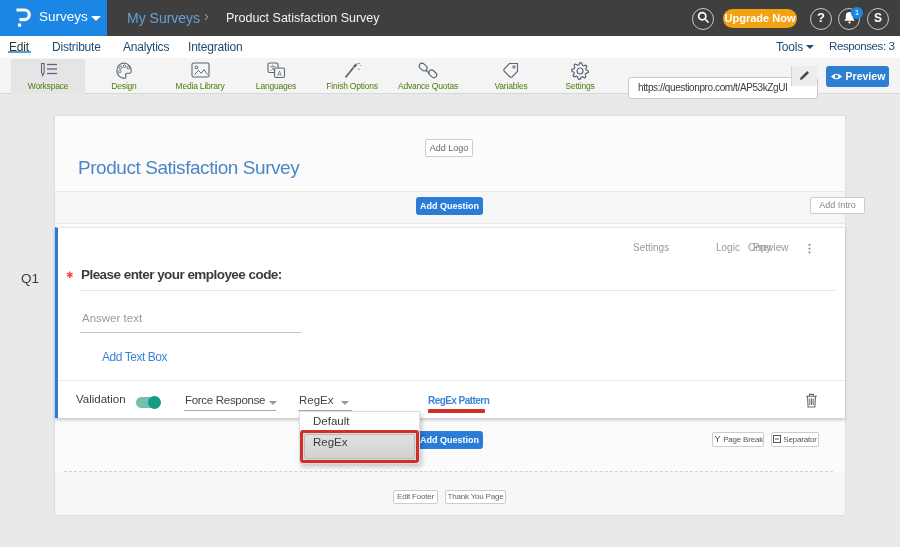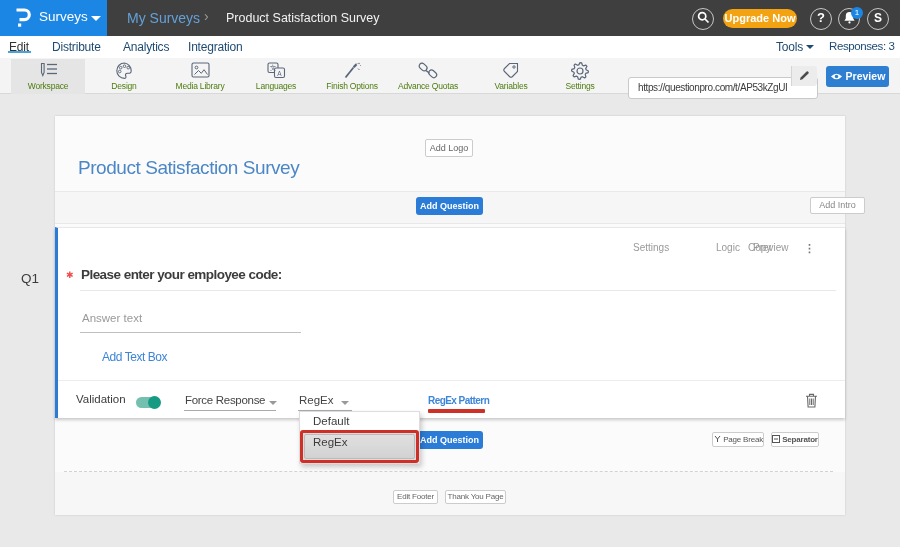--- a/index.html
+++ b/index.html
@@ -249,21 +249,21 @@
 <div id="redunderline"></div>
 <div id="trash"><svg width="13" height="15" viewBox="0 0 13 15">
       <path d="M1 3.2 h11 M4.5 3 v-1.6 h4 v1.6 M2.5 3.2 l.6 10.8 h6.8 l.6 -10.8" fill="none" stroke="#686868" stroke-width="1.1"></path>
       <path d="M4.8 5.5 v6.5 M6.5 5.5 v6.5 M8.2 5.5 v6.5" stroke="#686868" stroke-width="1"></path>
     </svg></div>
 
 <div id="addq2" class="bluebtn">Add Question</div>
 <div class="smallbtn" style="left:712px; width:52px;text-align:right;"><svg width="7" height="8" viewBox="0 0 7 8" style="vertical-align:-1px">
       <path d="M1 1 l2.5 3 L6 1 M3.5 4 v3" fill="none" stroke="#555" stroke-width="1"></path>
     </svg> Page Break</div>
-<div class="smallbtn" style="left:771px; width:48px;font-weight:bold;"><svg width="8" height="8" viewBox="0 0 8 8" style="vertical-align:-1px">
+<div class="smallbtn" style="left:771px; width:48px;"><svg width="8" height="8" viewBox="0 0 8 8" style="vertical-align:-1px">
       <rect x="0.5" y="0.5" width="7" height="7" fill="none" stroke="#555" stroke-width="1"></rect>
       <path d="M2 4 h4" stroke="#555" stroke-width="1"></path>
     </svg> Separator</div>
 <div id="dash1"></div>
 <div id="footstrip"></div>
 <div id="editfooter">Edit Footer</div>
 <div id="thankyou">Thank You Page</div>
 
 <div id="dropdown"></div>
 <div id="dditem1">Default</div>

